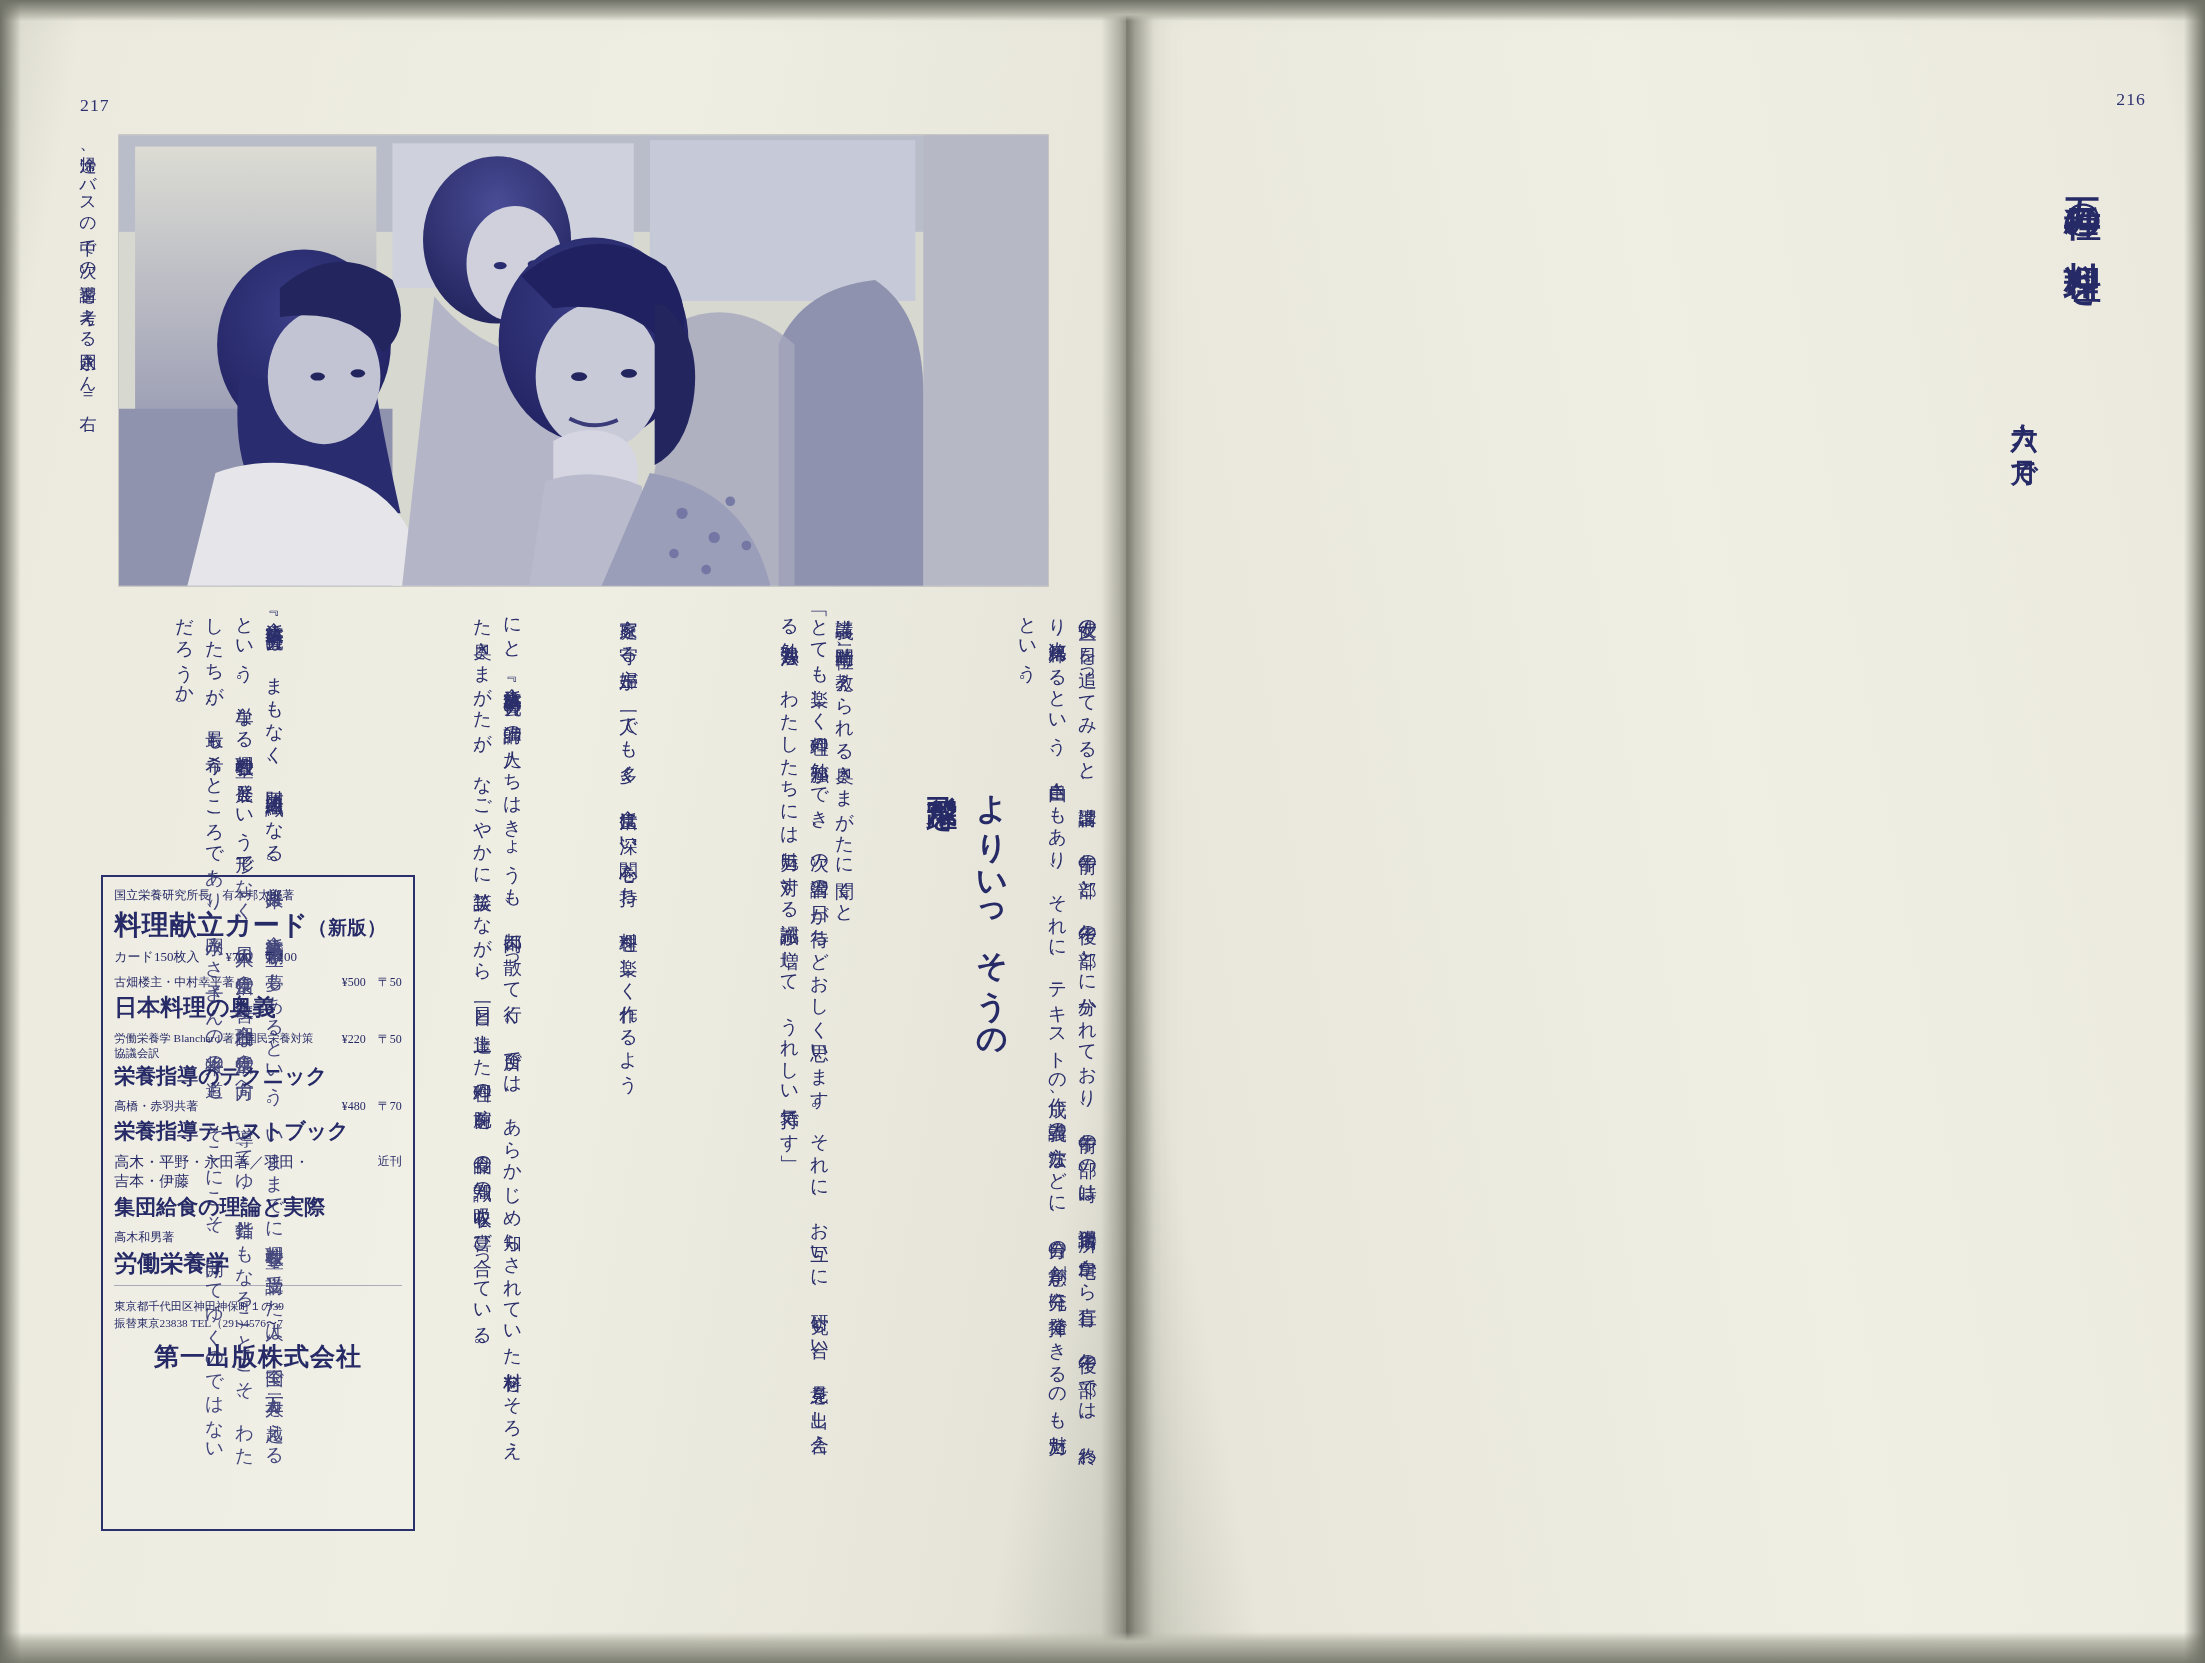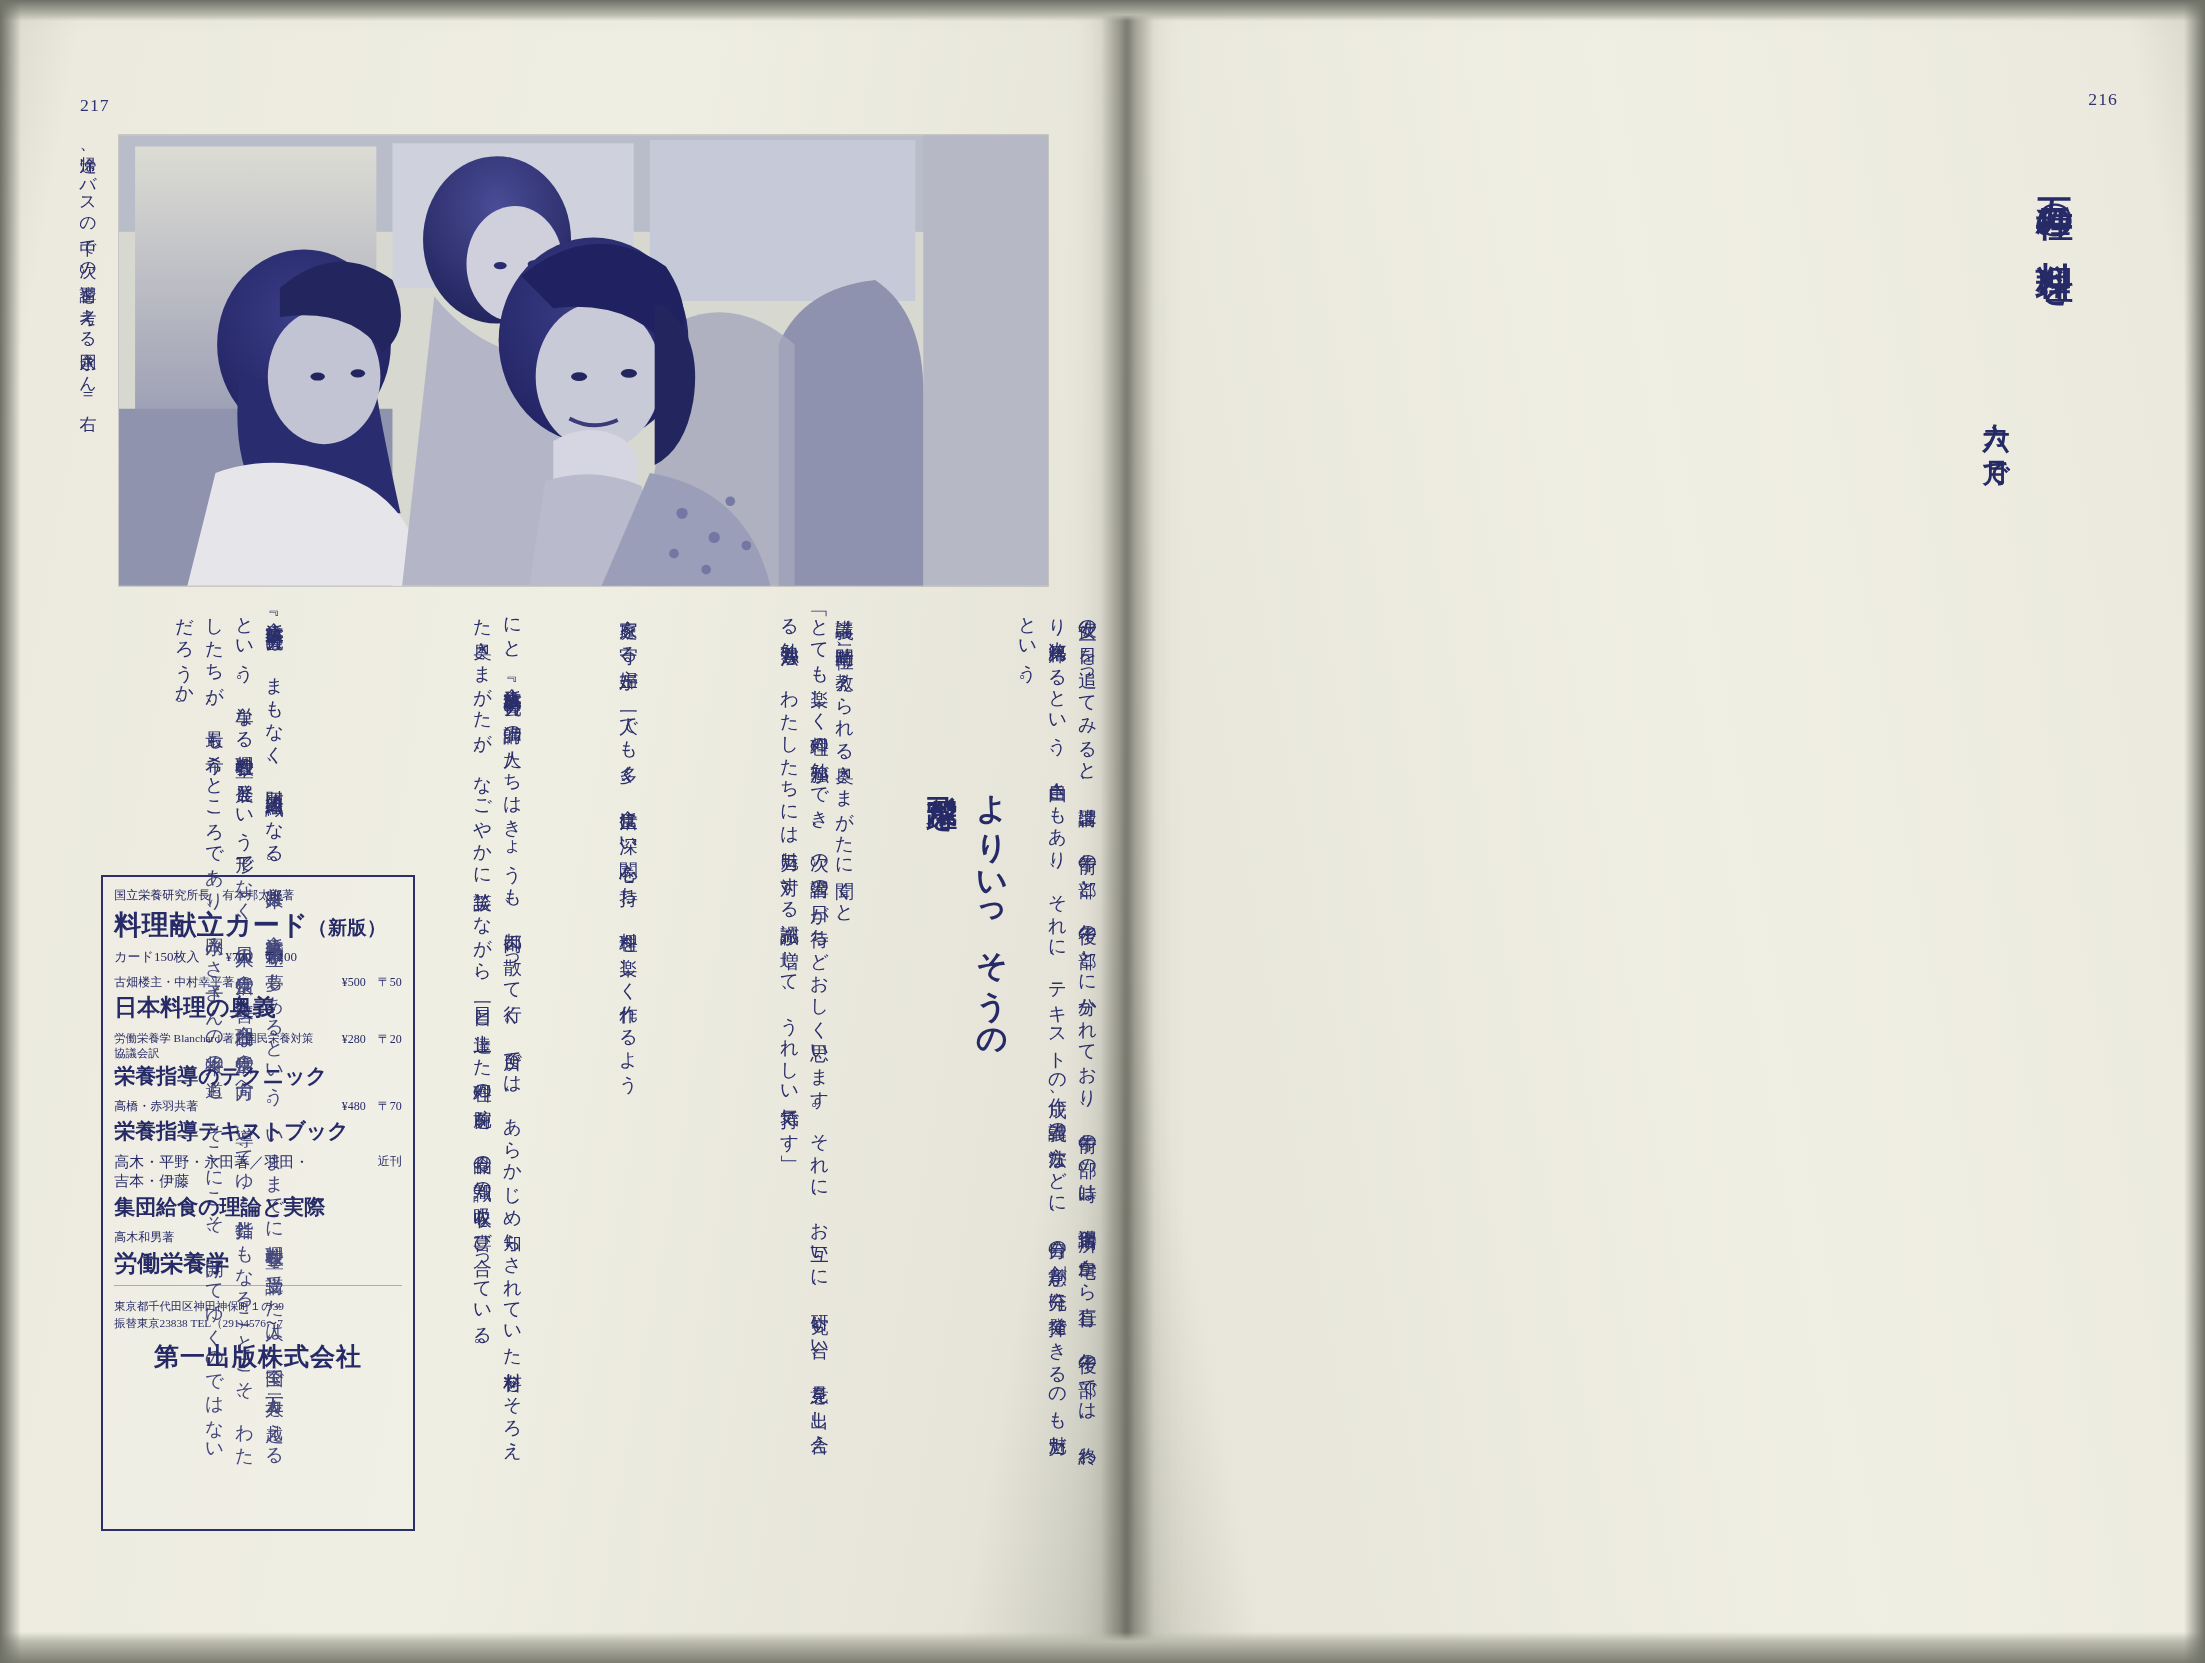--- a/index.html
+++ b/index.html
@@ -10,20 +10,21 @@
     overflow:hidden;
   }
   .spread{
     position:absolute;left:0;top:0;width:2205px;height:1664px;
     background:#c9cabe;
   }
   
   .page{
     position:absolute;top:0;height:1664px;
     background:#e9e7dc;
+    padding-left:28px;
   }
   .page-left{left:0;width:1126px;
     background:linear-gradient(100deg,#d9d8cb 0%,#eceadf 6%,#efeee3 48%,#e6e4d8 88%,#bfbfb3 100%);
     box-shadow:inset -24px 0 40px -16px rgba(90,90,80,.55);
   }
   .page-right{left:1126px;width:1079px;
     background:linear-gradient(260deg,#d6d5c8 0%,#ebe9de 6%,#f0efe4 45%,#e8e6da 90%,#c5c5b8 100%);
     box-shadow:inset 24px 0 40px -16px rgba(90,90,80,.5);
   }
   .gutter{
@@ -201,21 +202,21 @@
       <div class="price">カード150枚入　　¥700　〒100</div>
 
       <div class="byline">
         <span>古畑楼主・中村幸平著</span>
         <span style="float:right">¥500　〒50</span>
       </div>
       <div class="t2">日本料理の奥義</div>
 
       <div class="byline">
         <span class="tiny" style="font-size:11.3px;line-height:1.3;display:inline-block;max-width:201px;vertical-align:top">労働栄養学 Blanchard 著／国民栄養対策協議会訳</span>
-        <span style="float:right">¥280　〒20</span>
+        <span style="float:right">¥220　〒50</span>
       </div>
       <div class="t3">栄養指導のテクニック</div>
 
       <div class="byline">
         <span>高橋・赤羽共著</span>
         <span style="float:right">¥480　〒70</span>
       </div>
       <div class="t3">栄養指導テキストブック</div>
 
       <div class="byline">

